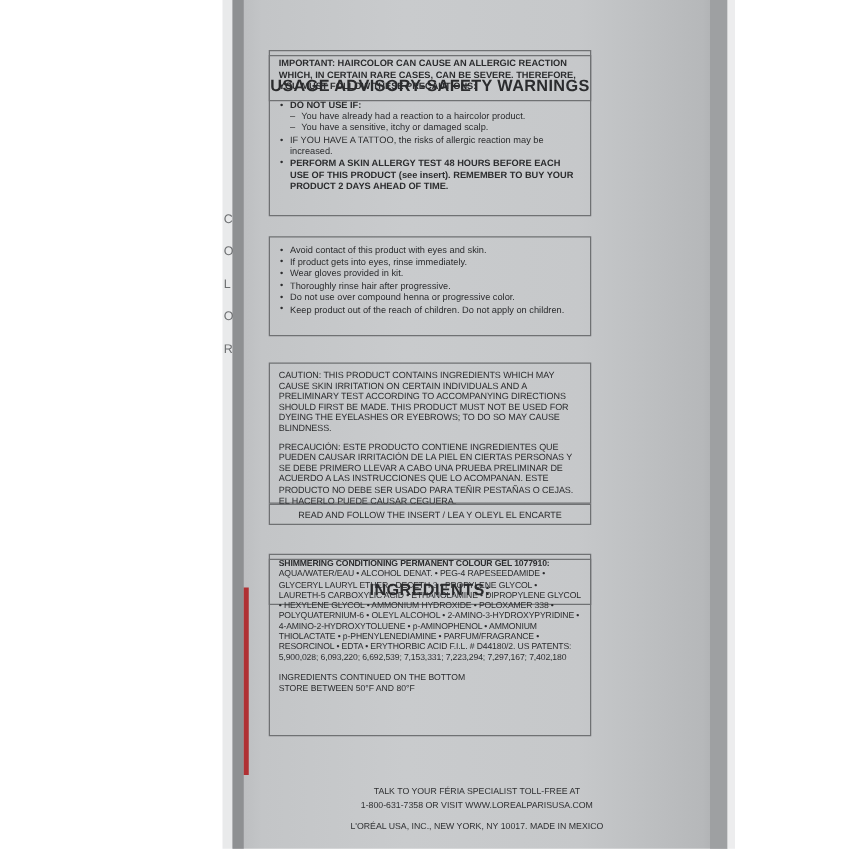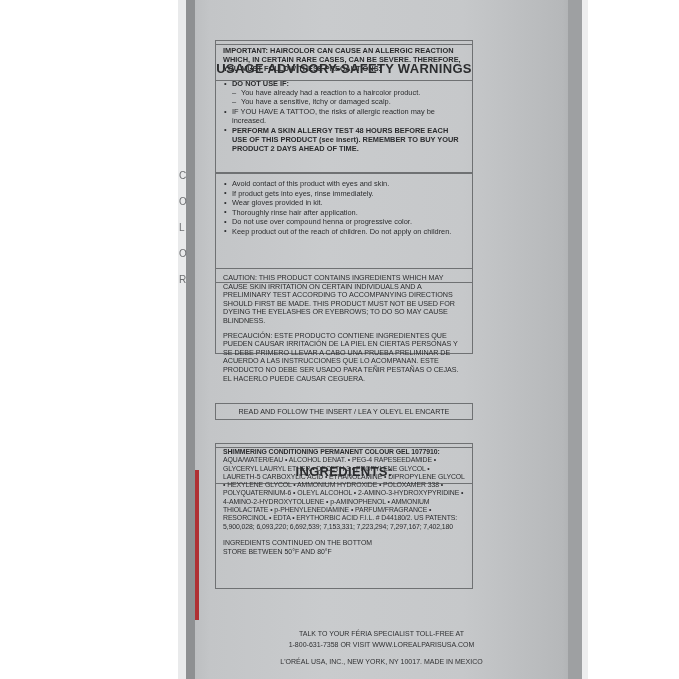--- a/index.html
+++ b/index.html
@@ -210,34 +210,34 @@
           <div class="sub">You have a sensitive, itchy or damaged scalp.</div>
         </li>
         <li>IF YOU HAVE A TATTOO, the risks of allergic reaction may be increased.</li>
         <li>
           <span class="caps">PERFORM A SKIN ALLERGY TEST 48 HOURS BEFORE EACH USE OF THIS PRODUCT (see insert). REMEMBER TO BUY YOUR PRODUCT 2 DAYS AHEAD OF TIME.</span>
         </li>
       </ul>
     </div>
   </div>
 
-  <div class="content box" style="top:173px; position:absolute; height:110px;">
+  <div class="content box" style="top:189px; position:absolute; height:80px;">
     <div class="body-text">
       <ul class="bullets">
         <li>Avoid contact of this product with eyes and skin.</li>
         <li>If product gets into eyes, rinse immediately.</li>
         <li>Wear gloves provided in kit.</li>
-        <li>Thoroughly rinse hair after application.</li>
+        <li>Thoroughly rinse hair after progressive.</li>
         <li>Do not use over compound henna or progressive color.</li>
         <li>Keep product out of the reach of children. Do not apply on children.</li>
       </ul>
     </div>
   </div>
 
-  <div class="content box" style="top:268px; position:absolute; height:86px;">
+  <div class="content box" style="top:290px; position:absolute; height:113px;">
     <div class="body-text dense">CAUTION: THIS PRODUCT CONTAINS INGREDIENTS WHICH MAY CAUSE SKIN IRRITATION ON CERTAIN INDIVIDUALS AND A PRELIMINARY TEST ACCORDING TO ACCOMPANYING DIRECTIONS SHOULD FIRST BE MADE. THIS PRODUCT MUST NOT BE USED FOR DYEING THE EYELASHES OR EYEBROWS; TO DO SO MAY CAUSE BLINDNESS.</div>
     <div class="body-text dense" style="padding-top:0;">PRECAUCIÓN: ESTE PRODUCTO CONTIENE INGREDIENTES QUE PUEDEN CAUSAR IRRITACIÓN DE LA PIEL EN CIERTAS PERSONAS Y SE DEBE PRIMERO LLEVAR A CABO UNA PRUEBA PRELIMINAR DE ACUERDO A LAS INSTRUCCIONES QUE LO ACOMPANAN. ESTE PRODUCTO NO DEBE SER USADO PARA TEÑIR PESTAÑAS O CEJAS. EL HACERLO PUEDE CAUSAR CEGUERA.</div>
   </div>
 
   <div class="content strip" style="top:403px; position:absolute;">READ AND FOLLOW THE INSERT / LEA Y OLEYL EL ENCARTE</div>
 
   <div class="content hdr" style="top:423px; position:absolute;">INGREDIENTS:</div>
 
   <div class="content box" style="top:443px; position:absolute; height:146px;">
     <div class="ing-list">

